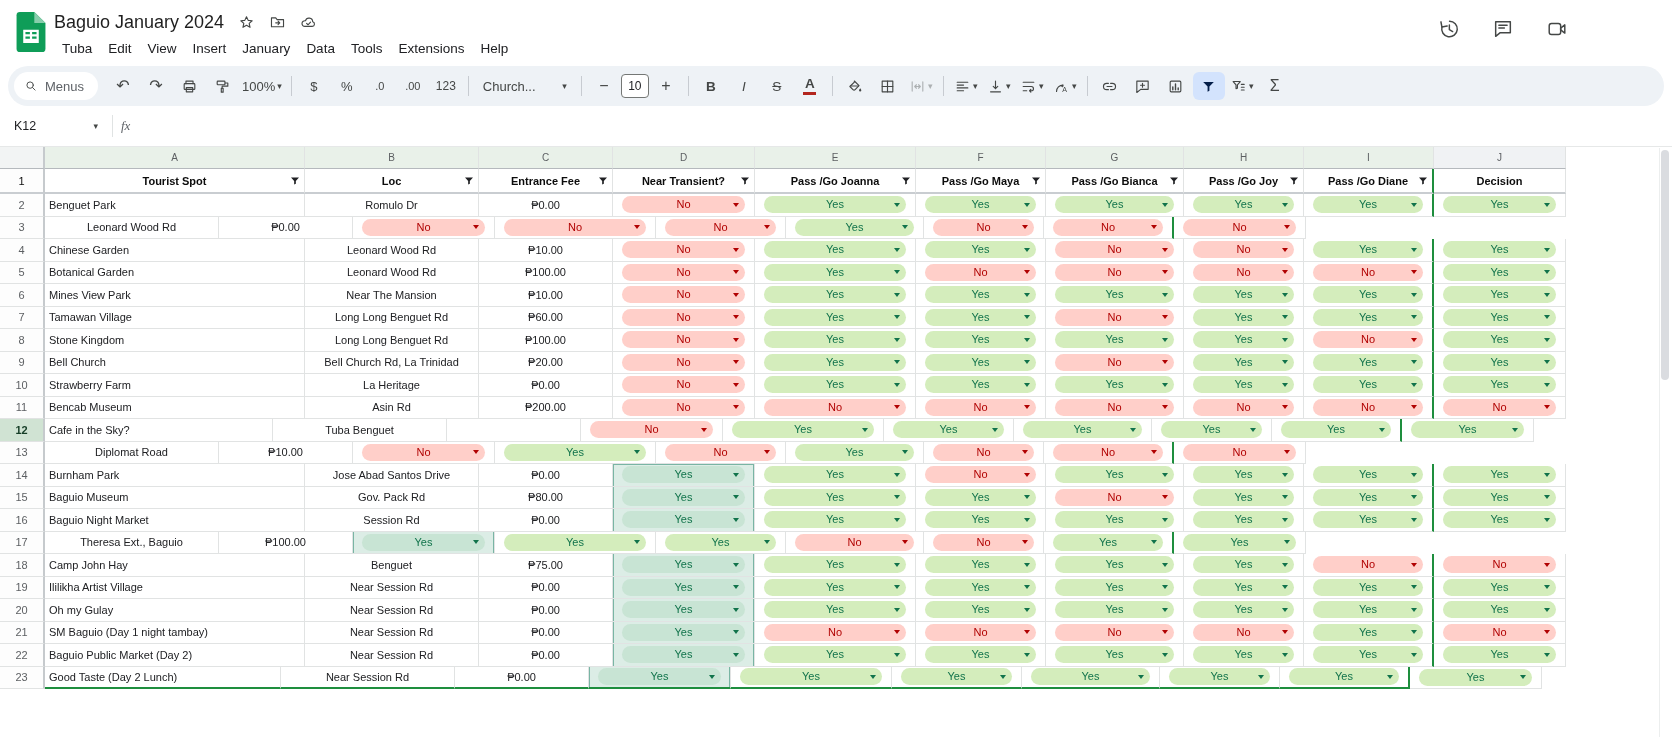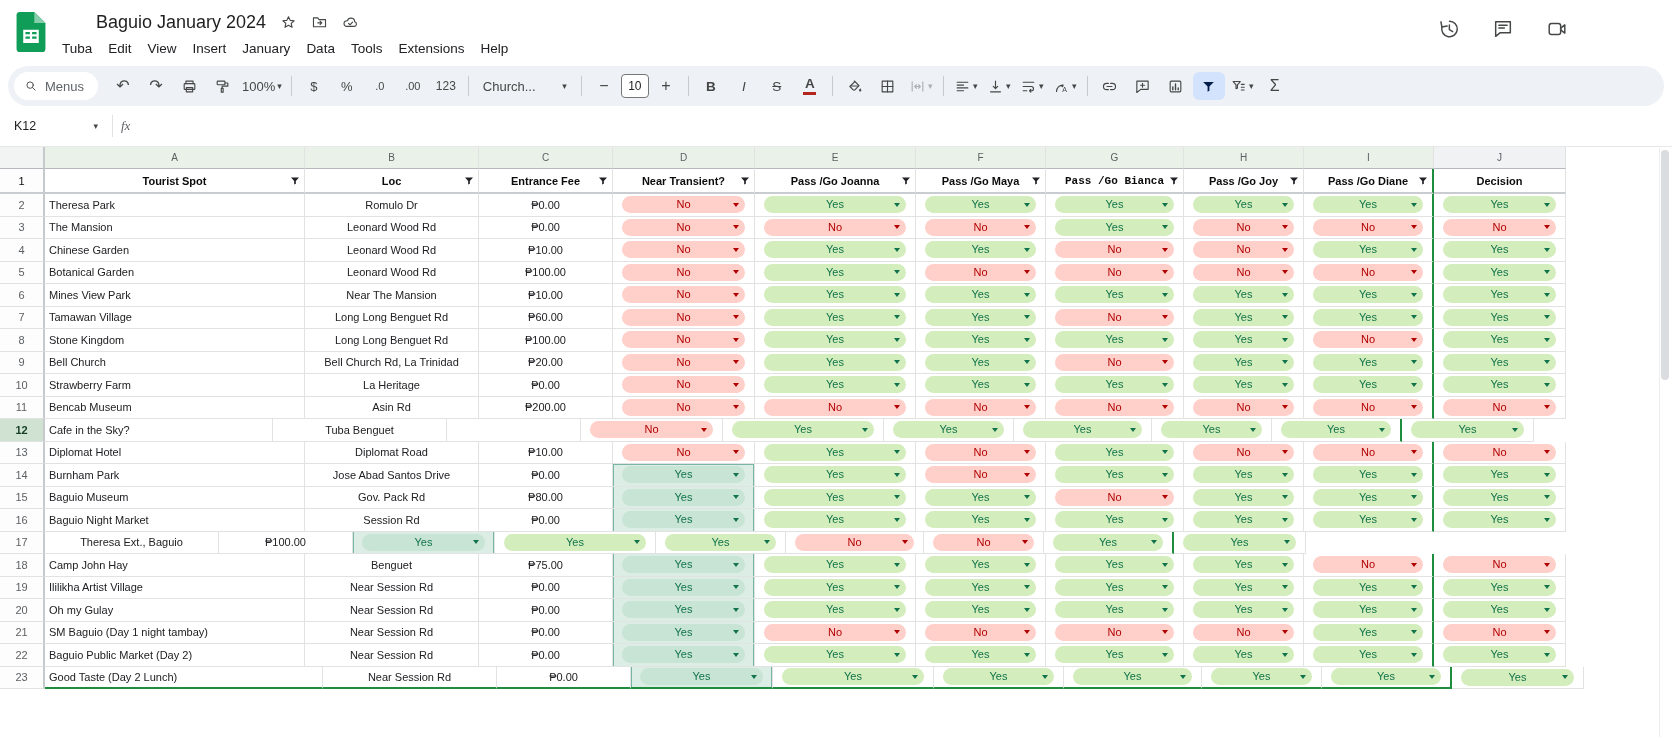--- a/index.html
+++ b/index.html
@@ -4,21 +4,21 @@
 <style>
   html,body{margin:0;padding:0;}
   body{
     width:1672px;height:741px;position:relative;overflow:hidden;background:#fff;
     font-family:"Liberation Sans","DejaVu Sans",sans-serif;color:#202124;
   }
   
   .topbar{position:absolute;top:0;left:0;right:0;height:64px;background:#fff;display:flex;align-items:flex-start;}
   .logo{margin:12px 8px 0 16px;width:30px;height:40px;}
   .title-wrap{margin-top:8px;}
-  .title-row{display:flex;align-items:center;gap:14px;height:28px;margin-left:42px;}
+  .title-row{display:flex;align-items:center;gap:14px;height:28px;}
   .doc-title{font-size:18px;color:#1f1f1f;}
   .title-ic{width:18px;height:18px;}
   .menubar{display:flex;margin-top:2px;}
   .menu-item{font-size:13.5px;padding:3px 8px;border-radius:8px;color:#202124;cursor:default;}
   .topbar-icons{position:absolute;right:104px;top:18px;display:flex;gap:32px;align-items:center;}
   .topbar-icons svg{width:22px;height:22px;}
   
   .toolbar{position:absolute;top:66px;left:8px;right:8px;height:40px;background:#eef2f6;border-radius:20px;
     display:flex;align-items:center;padding:0 6px;gap:1px;}
   .tbtn{height:28px;min-width:26px;padding:0 3px;border-radius:6px;display:flex;align-items:center;justify-content:center;
@@ -316,21 +316,21 @@
         <svg viewBox="0 0 24 24" class="funnel">
           <path d="M4 5h16l-6.3 7.2v5.2l-3.4 1.7v-6.9z" fill="#202124"></path>
         </svg>
       </div>
       <div class="gc hcell" style="width: 130px;">
         <span class="htxt">Pass /Go Maya</span>
         <svg viewBox="0 0 24 24" class="funnel">
           <path d="M4 5h16l-6.3 7.2v5.2l-3.4 1.7v-6.9z" fill="#202124"></path>
         </svg>
       </div>
-      <div class="gc hcell" style="width: 138px; font-family: Liberation Mono, monospace;">
+      <div class="gc hcell" style="width: 138px;">
         <span class="htxt">Pass /Go Bianca</span>
         <svg viewBox="0 0 24 24" class="funnel">
           <path d="M4 5h16l-6.3 7.2v5.2l-3.4 1.7v-6.9z" fill="#202124"></path>
         </svg>
       </div>
       <div class="gc hcell" style="width: 120px;">
         <span class="htxt">Pass /Go Joy</span>
         <svg viewBox="0 0 24 24" class="funnel">
           <path d="M4 5h16l-6.3 7.2v5.2l-3.4 1.7v-6.9z" fill="#202124"></path>
         </svg>
@@ -340,21 +340,21 @@
         <svg viewBox="0 0 24 24" class="funnel">
           <path d="M4 5h16l-6.3 7.2v5.2l-3.4 1.7v-6.9z" fill="#202124"></path>
         </svg>
       </div>
       <div class="gc hcell" style="width: 132px;">
         <span class="htxt">Decision</span>
       </div>
     </div>
     <div class="grow drow">
       <div class="gc rnum">2</div>
-      <div class="gc dcell al" style="width: 260px;">Theresa Park</div>
+      <div class="gc dcell al" style="width: 260px;">Benguet Park</div>
       <div class="gc dcell ac" style="width: 174px;">Romulo Dr</div>
       <div class="gc dcell ac" style="width: 134px;">₱0.00</div>
       <div class="gc dcell ac" style="width: 142px;">
         <div class="chip" style="background: rgb(255, 207, 201); color: rgb(177, 2, 2);">
           <span class="chiptxt">No</span>
           <span class="car"></span>
         </div>
       </div>
       <div class="gc dcell ac" style="width: 161px;">
         <div class="chip" style="background: rgb(212, 237, 188); color: rgb(17, 115, 75);">
@@ -388,21 +388,20 @@
       </div>
       <div class="gc dcell ac" style="width: 132px;">
         <div class="chip" style="background: rgb(212, 237, 188); color: rgb(17, 115, 75);">
           <span class="chiptxt">Yes</span>
           <span class="car"></span>
         </div>
       </div>
     </div>
     <div class="grow drow">
       <div class="gc rnum">3</div>
-      <div class="gc dcell al" style="width: 260px;">The Mansion</div>
       <div class="gc dcell ac" style="width: 174px;">Leonard Wood Rd</div>
       <div class="gc dcell ac" style="width: 134px;">₱0.00</div>
       <div class="gc dcell ac" style="width: 142px;">
         <div class="chip" style="background: rgb(255, 207, 201); color: rgb(177, 2, 2);">
           <span class="chiptxt">No</span>
           <span class="car"></span>
         </div>
       </div>
       <div class="gc dcell ac" style="width: 161px;">
         <div class="chip" style="background: rgb(255, 207, 201); color: rgb(177, 2, 2);">
@@ -868,21 +867,20 @@
       </div>
       <div class="gc dcell ac" style="width: 132px;">
         <div class="chip" style="background: rgb(212, 237, 188); color: rgb(17, 115, 75);">
           <span class="chiptxt">Yes</span>
           <span class="car"></span>
         </div>
       </div>
     </div>
     <div class="grow drow">
       <div class="gc rnum">13</div>
-      <div class="gc dcell al" style="width: 260px;">Diplomat Hotel</div>
       <div class="gc dcell ac" style="width: 174px;">Diplomat Road</div>
       <div class="gc dcell ac" style="width: 134px;">₱10.00</div>
       <div class="gc dcell ac" style="width: 142px;">
         <div class="chip" style="background: rgb(255, 207, 201); color: rgb(177, 2, 2);">
           <span class="chiptxt">No</span>
           <span class="car"></span>
         </div>
       </div>
       <div class="gc dcell ac" style="width: 161px;">
         <div class="chip" style="background: rgb(212, 237, 188); color: rgb(17, 115, 75);">
@@ -1347,21 +1345,21 @@
       </div>
       <div class="gc dcell ac" style="width: 132px;">
         <div class="chip" style="background: rgb(212, 237, 188); color: rgb(17, 115, 75);">
           <span class="chiptxt">Yes</span>
           <span class="car"></span>
         </div>
       </div>
     </div>
     <div class="grow drow">
       <div class="gc rnum">23</div>
-      <div class="gc dcell al grB" style="width: 278px;">Good Taste (Day 2 Lunch)</div>
+      <div class="gc dcell al grB" style="width: 236px;">Good Taste (Day 2 Lunch)</div>
       <div class="gc dcell ac grB" style="width: 174px;">Near Session Rd</div>
       <div class="gc dcell ac grB" style="width: 134px;">₱0.00</div>
       <div class="gc dcell ac grB selr" style="width: 142px;">
         <div class="chip" style="background: rgb(200, 228, 212); color: rgb(17, 115, 75);">
           <span class="chiptxt">Yes</span>
           <span class="car"></span>
         </div>
       </div>
       <div class="gc dcell ac grB" style="width: 161px;">
         <div class="chip" style="background: rgb(212, 237, 188); color: rgb(17, 115, 75);">

